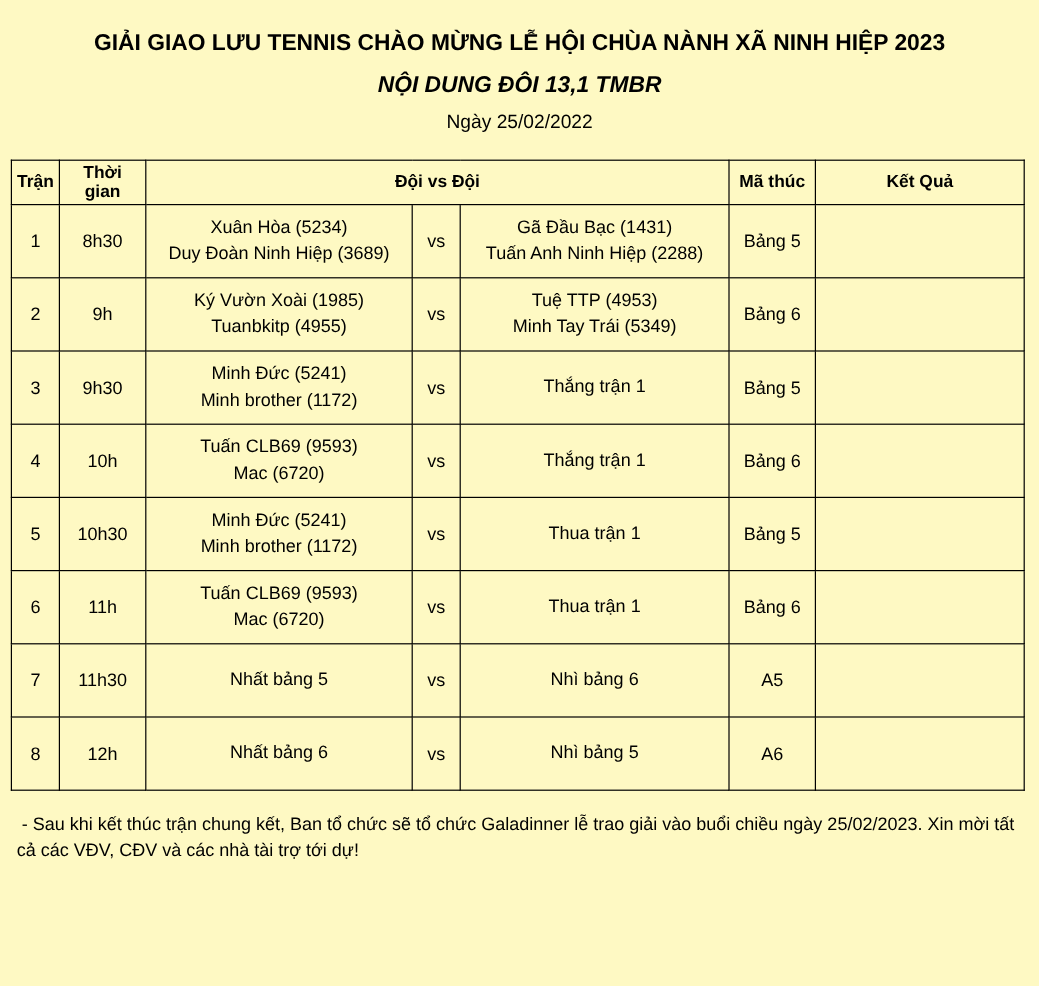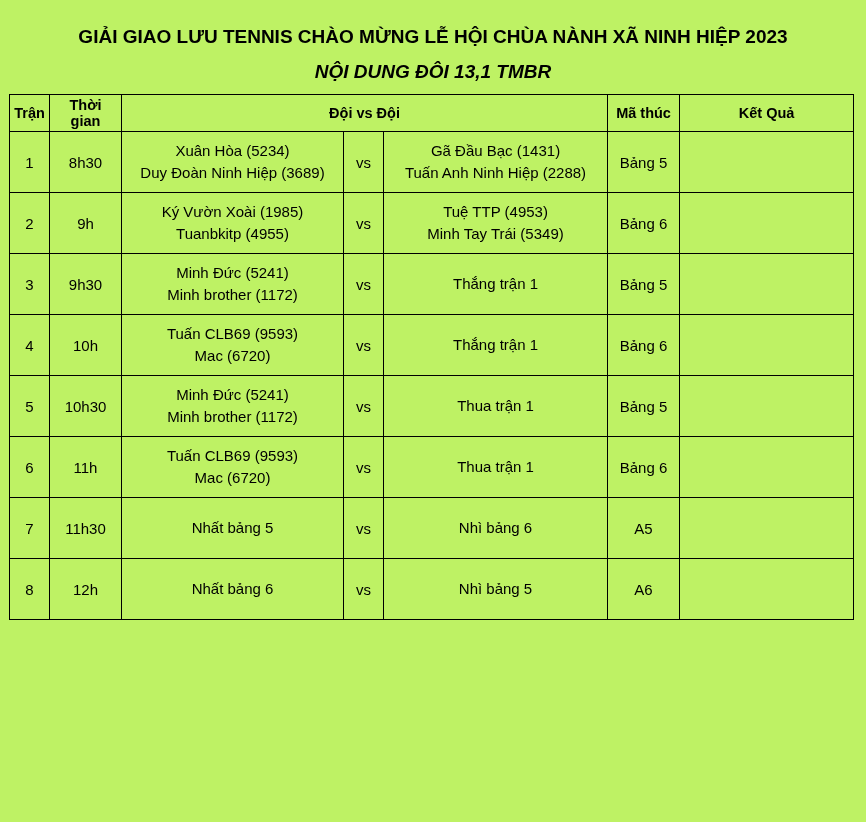--- a/index.html
+++ b/index.html
@@ -6,21 +6,21 @@
   html, body {
     margin: 0;
     padding: 0;
     background: #ffffff;
     font-family: "Liberation Sans", "DejaVu Sans", sans-serif;
     color: #000000;
   }
   .page {
     width: 866px;
     height: 822px;
-    background: #bef264;
+    background: #fef9c3;
     overflow: hidden;
   }
   .doc-header {
     text-align: center;
     padding-top: 26px;
   }
   .doc-title {
     font-size: 19px;
     font-weight: bold;
     margin: 0 0 13px 0;
@@ -87,20 +87,21 @@
   }
 </style>
 </head>
 <body>
 
 <div class="page">
 
   <div class="doc-header">
     <h1 class="doc-title">GIẢI GIAO LƯU TENNIS CHÀO MỪNG LỄ HỘI CHÙA NÀNH XÃ NINH HIỆP 2023</h1>
     <h2 class="doc-subtitle">NỘI DUNG ĐÔI 13,1 TMBR</h2>
+    <div class="doc-date">Ngày 25/02/2022</div>
   </div>
 
 
   <table class="schedule">
     <colgroup>
       <col style="width:40px">
       <col style="width:72px">
       <col style="width:222px">
       <col style="width:40px">
       <col style="width:224px">
@@ -201,15 +202,16 @@
       <td class="team-cell">Nhất bảng 6</td>
       <td>vs</td>
       <td class="team-cell">Nhì bảng 5</td>
       <td>A6</td>
       <td></td>
     </tr>
   </tbody>
   </table>
 
   <div class="notes">
+    <p class="note-item"> - Sau khi kết thúc trận chung kết, Ban tổ chức sẽ tổ chức Galadinner lễ trao giải vào buổi chiều ngày 25/02/2023. Xin mời tất cả các VĐV, CĐV và các nhà tài trợ tới dự!</p>
   </div>
 
 </div>
 
 </body></html>

